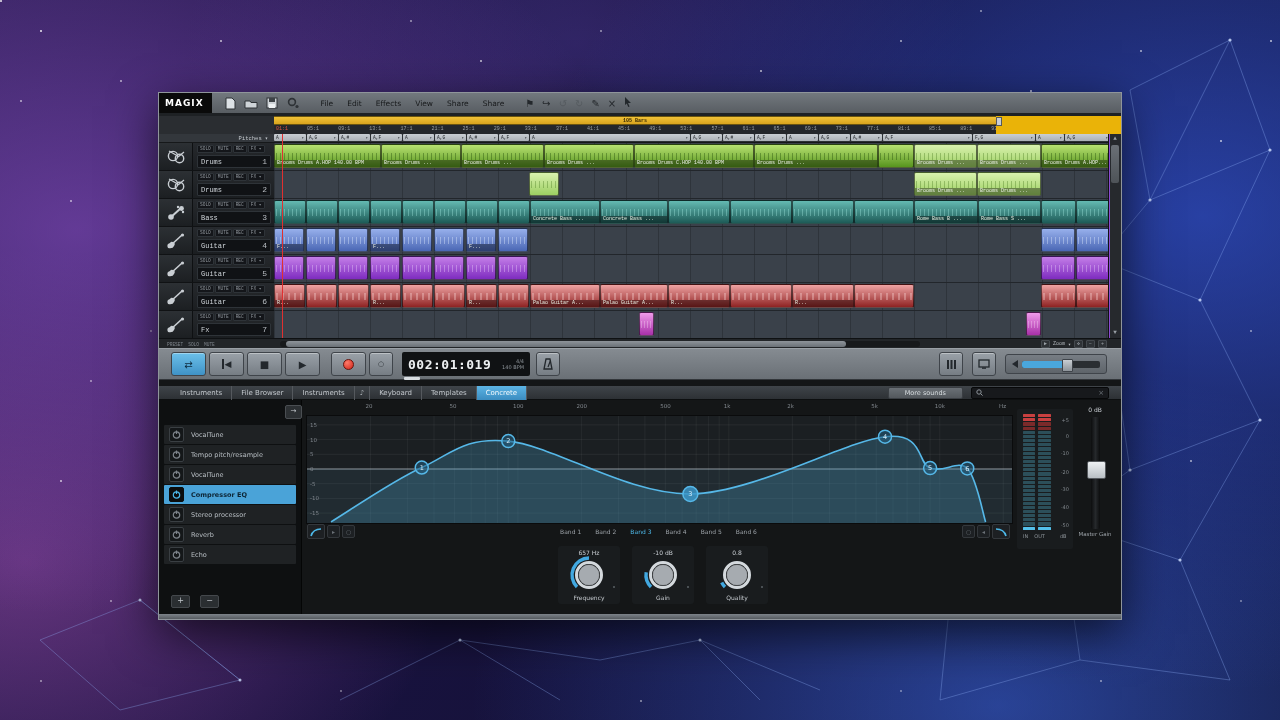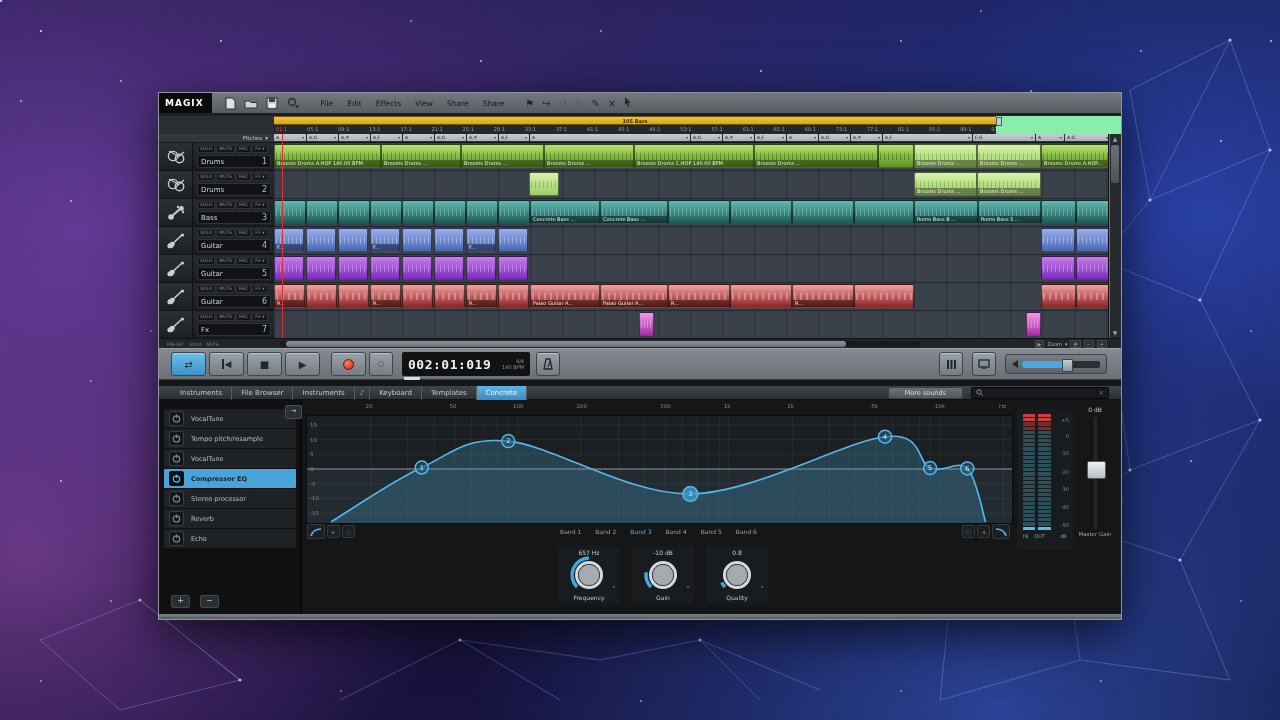--- a/index.html
+++ b/index.html
@@ -28,21 +28,21 @@
   .titlebar{position:absolute;left:0;top:0;right:0;height:20px;display:flex;align-items:center;
     background:linear-gradient(#72787e,#585d62);border-bottom:1px solid #3c4045;}
   .logo{background:#0a0a0a;color:#fff;font-size:9px;font-weight:bold;letter-spacing:1px;
     padding:3px 8px 3px 6px;margin-right:8px;height:14px;line-height:14px;box-sizing:content-box;}
   .tb-ico{width:15px;height:13px;margin:0 3px;display:inline-flex;align-items:center;justify-content:center;}
   .menu{display:flex;margin-left:10px;}
   .menu span{font-size:7.5px;color:#17191b;margin:0 7px;}
   .tb-right{display:flex;align-items:center;margin-left:14px;color:#24282c;font-size:10px;gap:8px;}
   .tb-right .dim{color:#4a4f54;opacity:.55;}
   
-  .arrange{position:absolute;left:0;top:20px;right:0;height:235px;background:#86efac;}
+  .arrange{position:absolute;left:0;top:20px;right:0;height:235px;background:#eab308;font-family:Liberation Mono, monospace;}
   .ruler-top{position:absolute;left:0;top:0;right:0;height:3px;background:#1e2124;}
   .ruler-yellow{position:absolute;left:115px;top:3px;width:722px;height:9px;
     background:linear-gradient(#f2c237,#d8a41e);border-top:1px solid #6a5410;border-bottom:1px solid #6a5410;box-sizing:border-box;
     display:flex;align-items:center;justify-content:center;}
   .ruler-yellow span{font-size:5px;color:#3a2c05;font-weight:bold;}
   .ruler-yellow .cap{position:absolute;right:-6px;top:0;width:6px;height:9px;background:#c9ced3;border:1px solid #55595d;box-sizing:border-box;}
   .ruler-ticks{position:absolute;left:115px;top:12px;width:722px;height:9px;background:#24272b;overflow:hidden;}
   .ruler-ticks span{position:absolute;top:1px;font-size:5px;color:#9aa0a6;}
   .ruler-ticks span.first{color:#e05544;}
   .hdrcol-top{position:absolute;left:0;top:3px;width:115px;height:18px;background:#2a2d31;}
@@ -876,21 +876,21 @@
             <svg width="7" height="7">
               <circle cx="3" cy="3" r="2.2" fill="none" stroke="#8e949a"></circle>
               <line x1="4.6" y1="4.6" x2="6.6" y2="6.6" stroke="#8e949a"></line>
             </svg>
             <input placeholder="" style="">
             <span class="x">×</span>
           </span>
         </div>
       <div class="lbody">
         <div class="fxpanel">
-          <div id="fxList" style="padding-top:8px;">
+          <div id="fxList" style="padding-top:24px;">
               <div class="fxrow">
                 <span class="pw">
                   <svg width="9" height="9">
                     <circle cx="4.5" cy="5" r="3.2" fill="none" stroke="#7d838a" stroke-width="1.2"></circle>
                     <line x1="4.5" y1="0.5" x2="4.5" y2="4" stroke="#7d838a" stroke-width="1.2"></line>
                   </svg>
                 </span>
                 <span>VocalTune</span>
               </div>
               <div class="fxrow">

